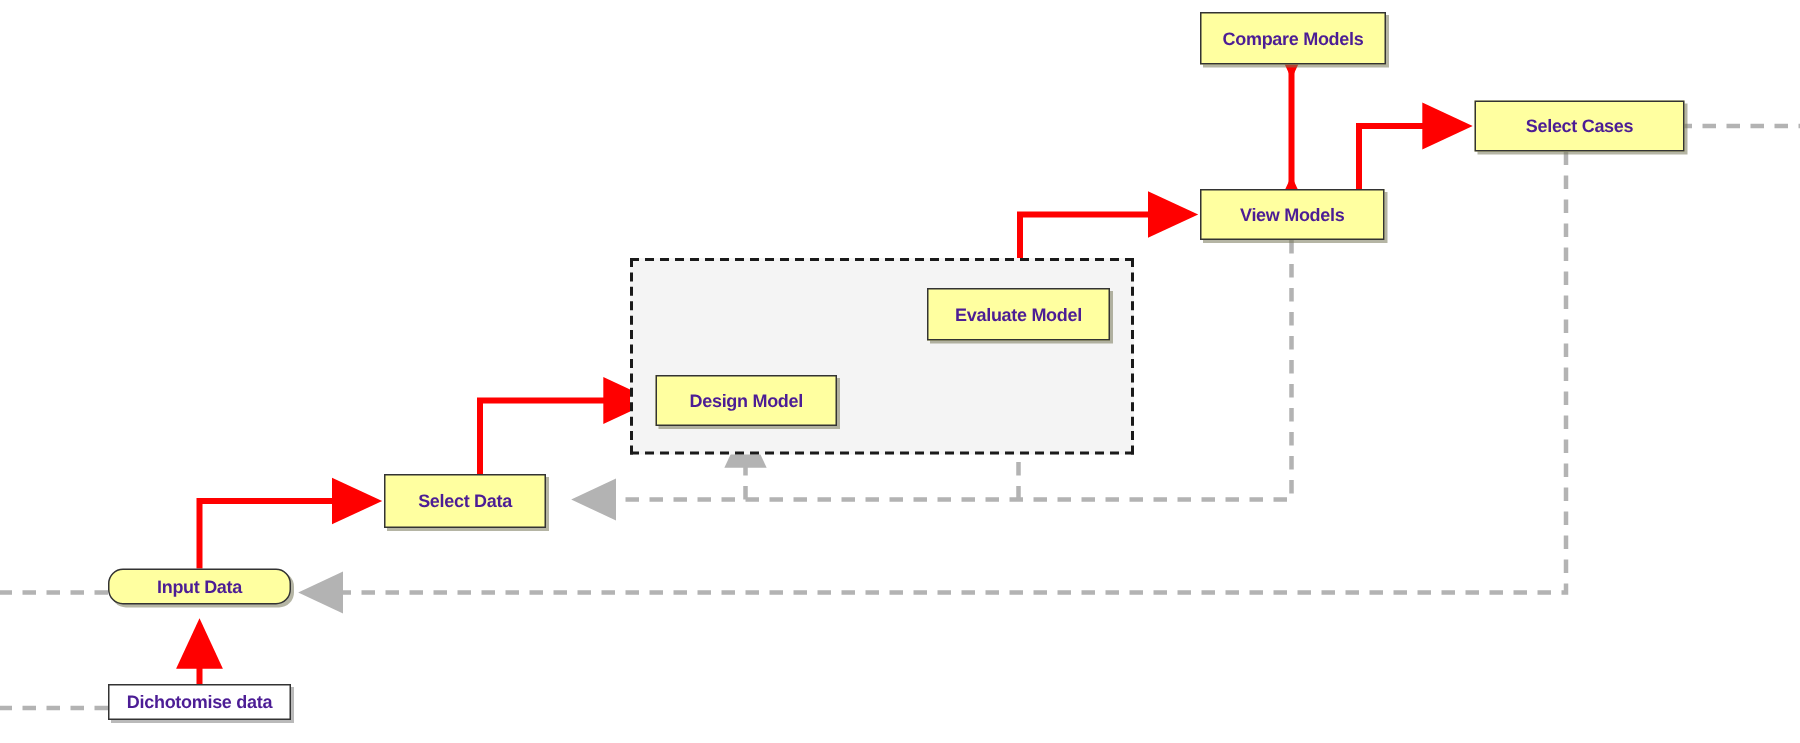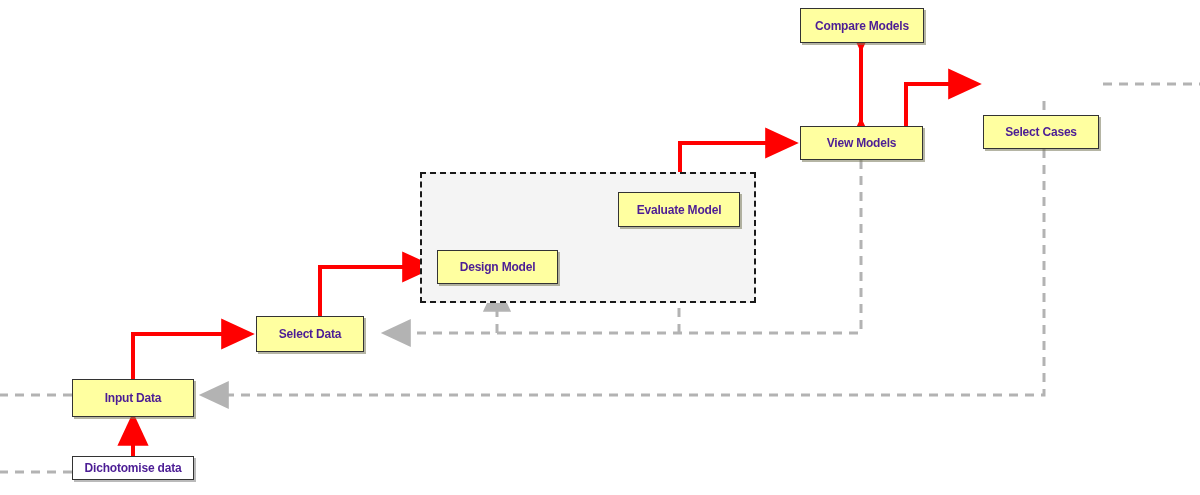--- a/index.html
+++ b/index.html
@@ -113,21 +113,21 @@
       <path d="M906,126 L906,84 L977,84" marker-end="url(#red-arrow)"></path>
     </g>
   </svg>
 
   <div class="group-box" style="left:420px; top:172px; width:336px; height:131px;"></div>
 
   <div class="node plain" style="left:72px; top:456px; width:122px; height:24px;">
     <span class="node-label">Dichotomise data</span>
   </div>
 
-  <div class="node process" style="left:72px; top:379px; width:122px; height:38px;">
+  <div class="node process" style="left:72px; top:379px; width:122px; height:24px;border-radius:10px;">
     <span class="node-label">Input Data</span>
   </div>
 
   <div class="node process" style="left:256px; top:316px; width:108px; height:36px;">
     <span class="node-label">Select Data</span>
   </div>
 
   <div class="node process" style="left:437px; top:250px; width:121px; height:34px;">
     <span class="node-label">Design Model</span>
   </div>
@@ -137,17 +137,17 @@
   </div>
 
   <div class="node process" style="left:800px; top:126px; width:123px; height:34px;text-align:right;">
     <span class="node-label">View Models</span>
   </div>
 
   <div class="node process" style="left:800px; top:8px; width:124px; height:35px;">
     <span class="node-label">Compare Models</span>
   </div>
 
-  <div class="node process" style="left:983px; top:67px; width:116px; height:34px;margin-top:48px;">
+  <div class="node process" style="left:983px; top:67px; width:140px; height:34px;">
     <span class="node-label">Select Cases</span>
   </div>
 
 </div>
 
 </body></html>

